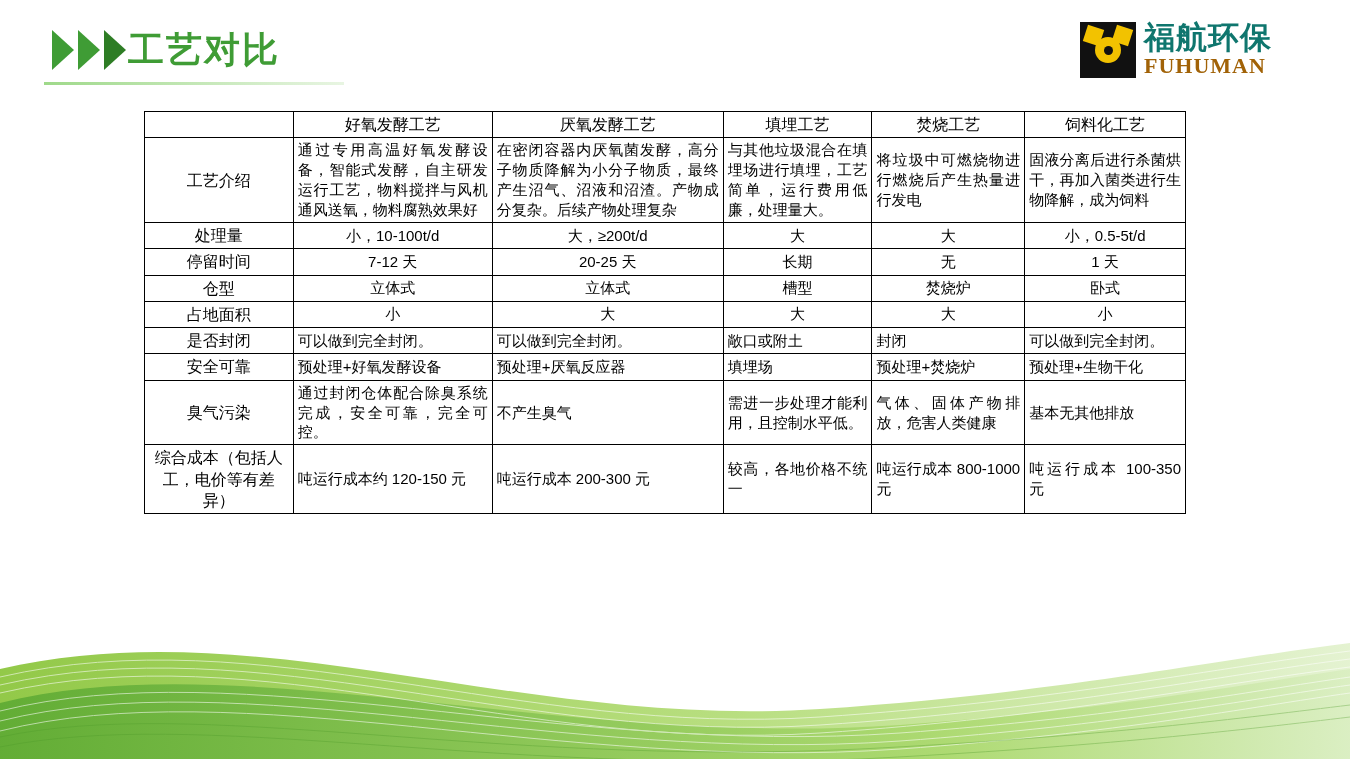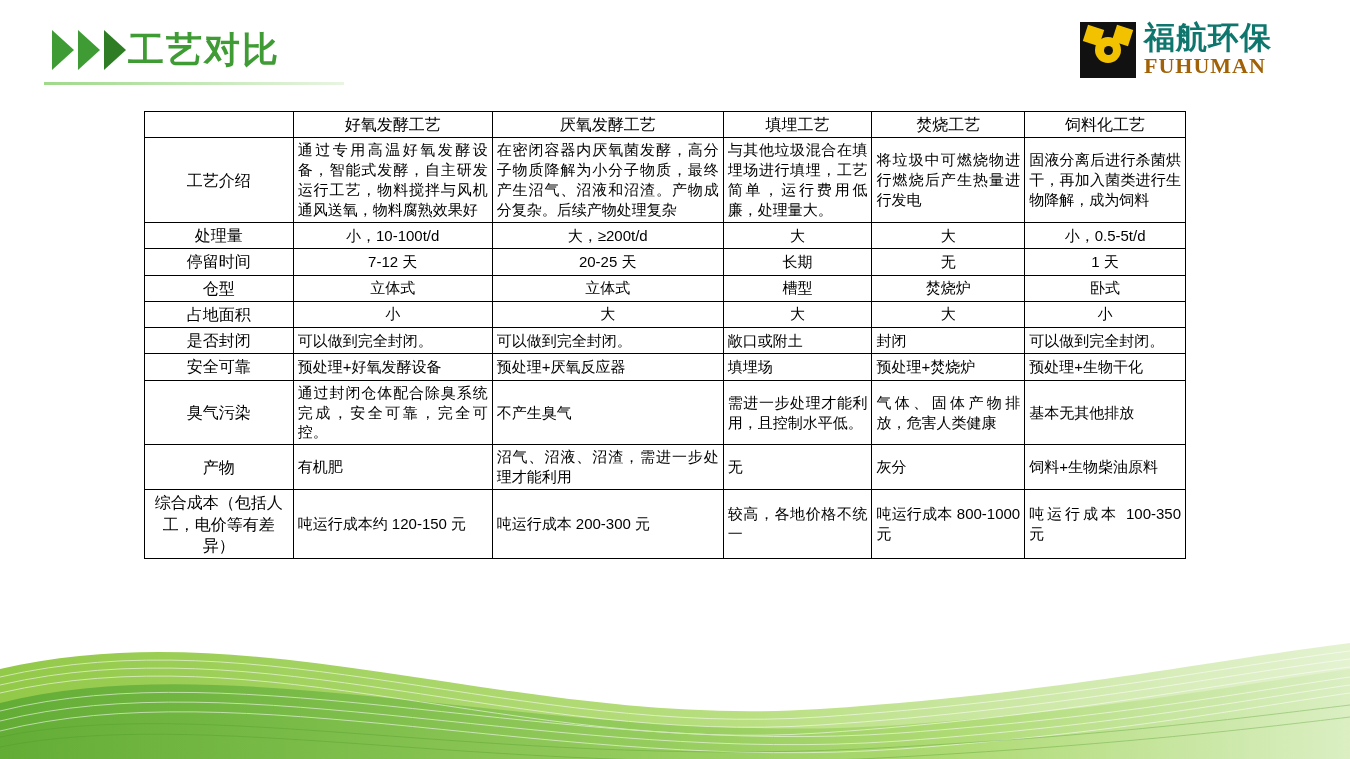--- a/index.html
+++ b/index.html
@@ -276,28 +276,20 @@
 
       <tr>
         <td class="lbl">臭气污染</td>
         <td class="j">通过封闭仓体配合除臭系统完成，安全可靠，完全可控。</td>
         <td class="l">不产生臭气</td>
         <td class="j">需进一步处理才能利用，且控制水平低。</td>
         <td class="j">气体、固体产物排放，危害人类健康</td>
         <td class="l">基本无其他排放</td>
       </tr>
 
-      <tr>
-        <td class="lbl">产物</td>
-        <td class="l">有机肥</td>
-        <td class="j">沼气、沼液、沼渣，需进一步处理才能利用</td>
-        <td class="l">无</td>
-        <td class="l">灰分</td>
-        <td class="j">饲料+生物柴油原料</td>
-      </tr>
 
       <tr>
         <td class="lbl">综合成本（包括人工，电价等有差异）</td>
         <td class="j">吨运行成本约 120-150 元</td>
         <td class="l">吨运行成本 200-300 元</td>
         <td class="j">较高，各地价格不统一</td>
         <td class="j">吨运行成本 800-1000 元</td>
         <td class="j">吨运行成本 100-350 元</td>
       </tr>
     </tbody>

